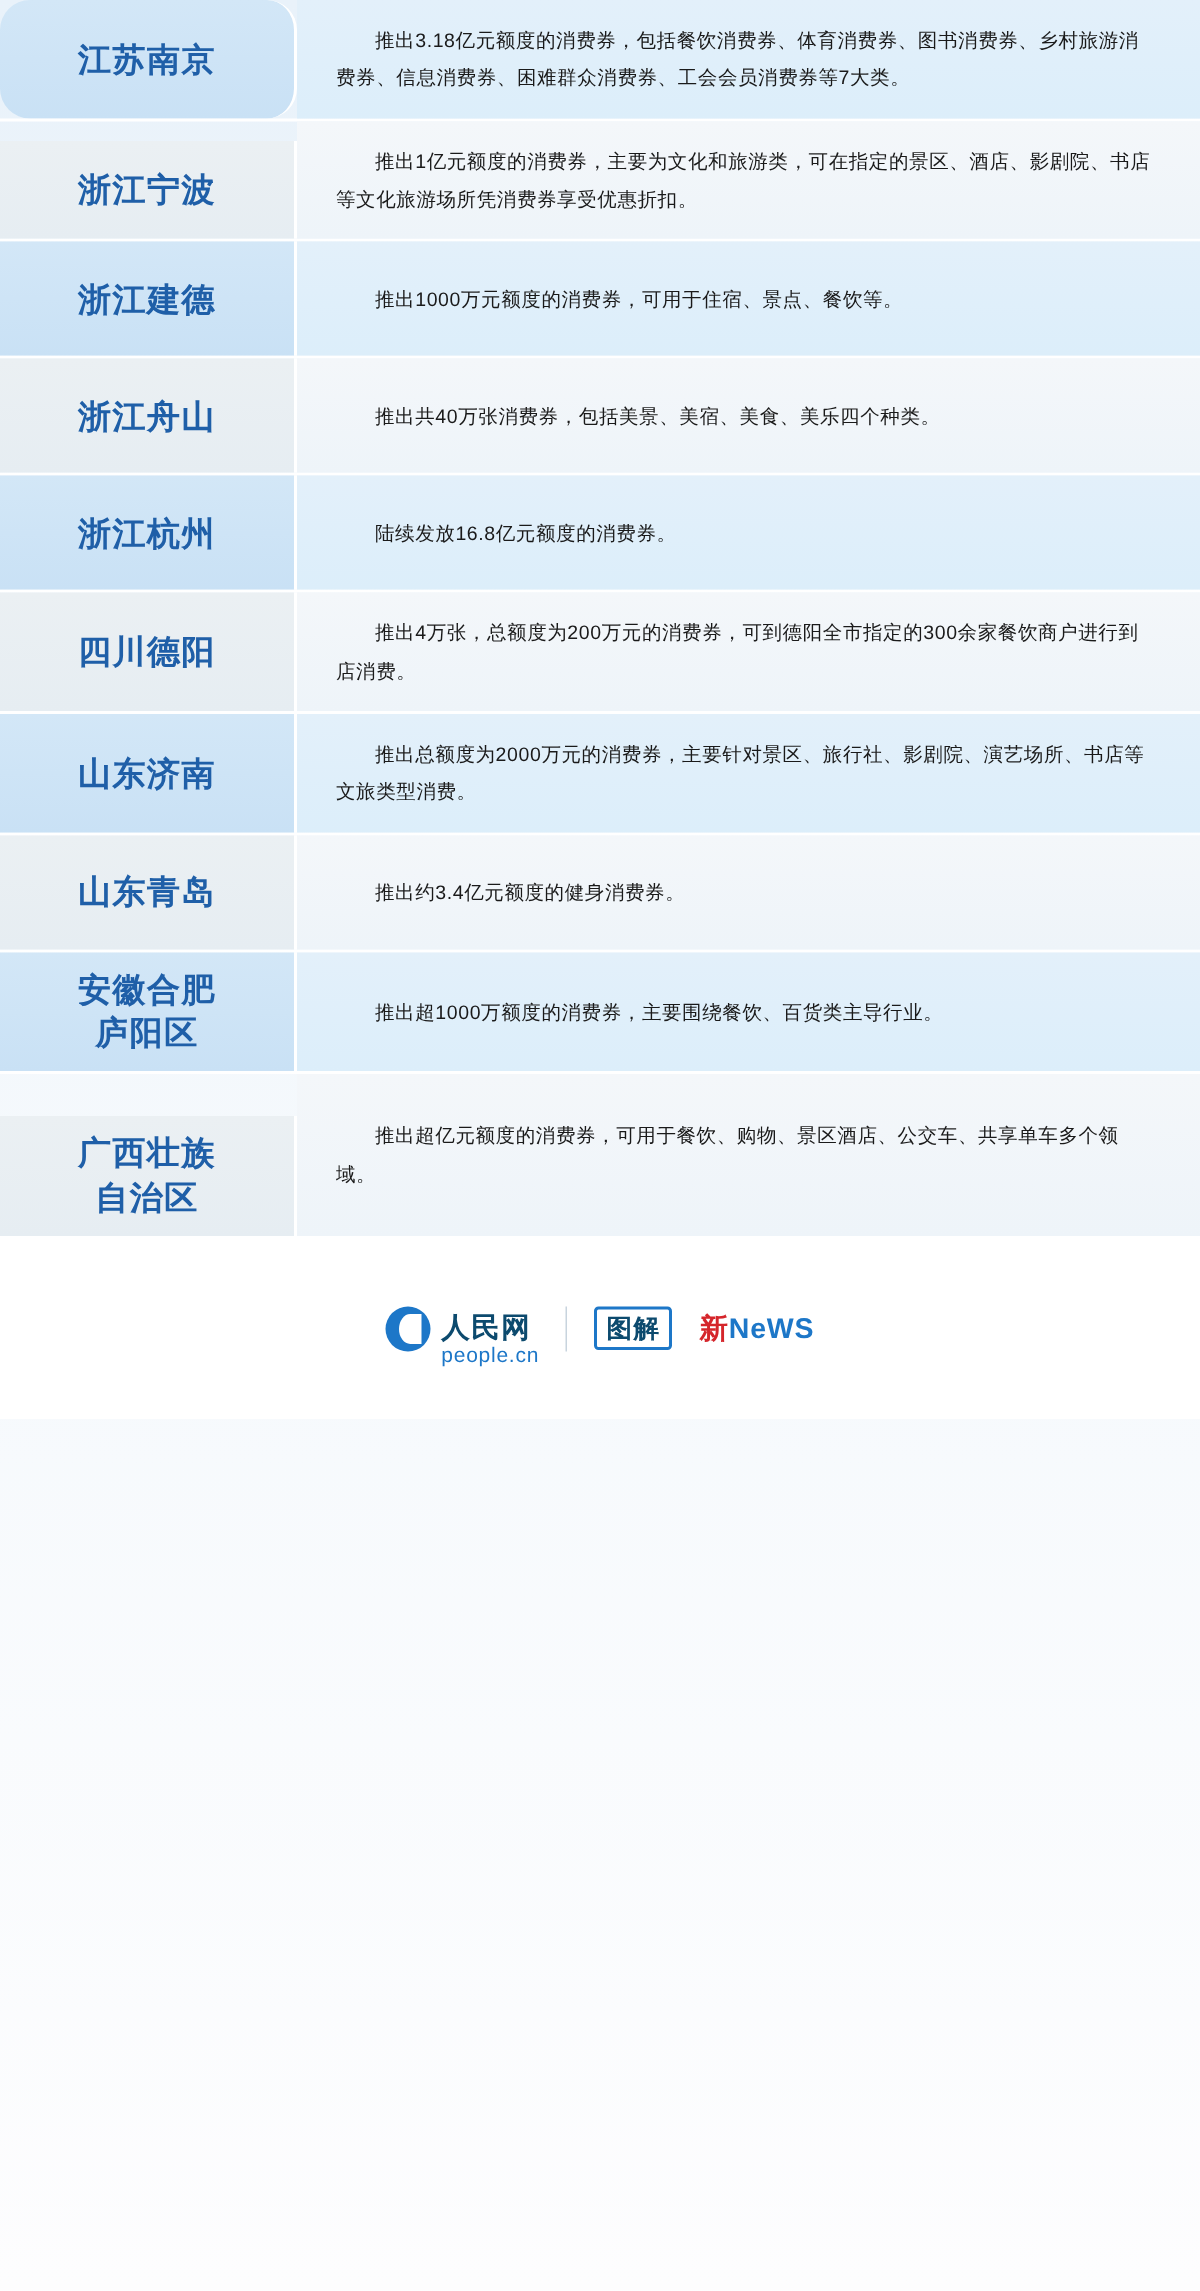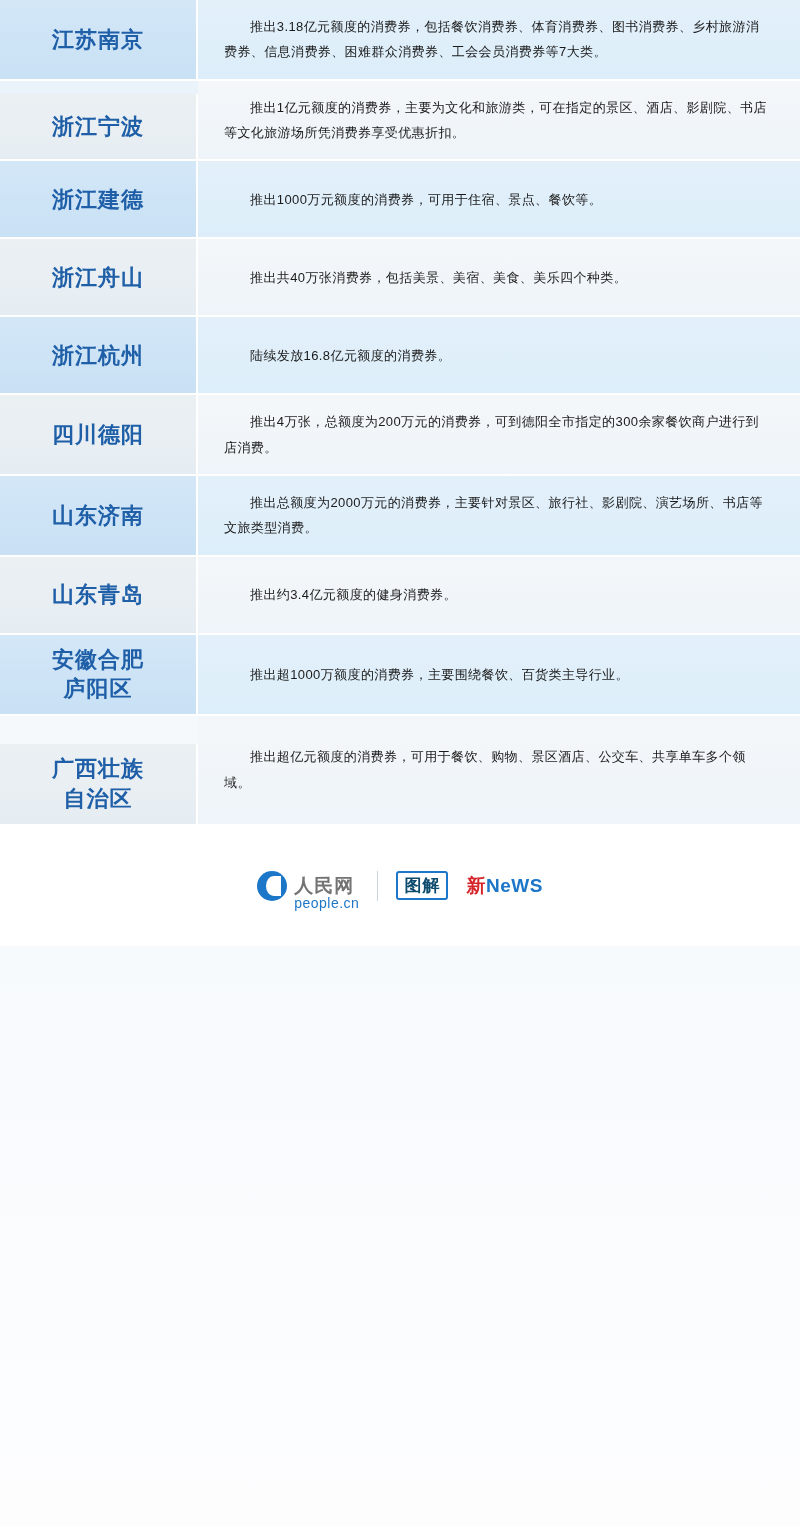--- a/index.html
+++ b/index.html
@@ -81,21 +81,21 @@
     position: absolute;
     left: 9px; top: 5px;
     width: 15px; height: 20px;
     border-radius: 50% 0 0 50%;
     background: #ffffff;
   }
   .logo-text { line-height: 1.05; }
   .logo-text .cn {
     font-size: 19px;
     font-weight: bold;
-    color: #737373;
+    color: #0c4a6e;
     letter-spacing: 1px;
     margin-top: 16px;
   }
   .logo-text .en {
     font-size: 14px;
     color: #1d77c8;
     letter-spacing: 0.5px;
   }
   .divider-v {
     width: 1px;
@@ -119,21 +119,21 @@
   }
   .logo-news .red { color: #d5252b; }
 </style>
 </head>
 <body>
 
 <div id="page">
 
   <div class="table" id="table-root">
       <div class="row tint-a">
-        <div class="cell-region" style="white-space: pre-line;">江苏南京</div>
+        <div class="cell-region" style="white-space: pre-line; border-radius: 20px;">江苏南京</div>
         <div class="cell-desc">推出3.18亿元额度的消费券，包括餐饮消费券、体育消费券、图书消费券、乡村旅游消费券、信息消费券、困难群众消费券、工会会员消费券等7大类。</div>
       </div>
       <div class="row tint-b">
         <div class="cell-region" style="white-space: pre-line; margin-top: 13px;">浙江宁波</div>
         <div class="cell-desc">推出1亿元额度的消费券，主要为文化和旅游类，可在指定的景区、酒店、影剧院、书店等文化旅游场所凭消费券享受优惠折扣。</div>
       </div>
       <div class="row tint-a">
         <div class="cell-region" style="white-space: pre-line;">浙江建德</div>
         <div class="cell-desc">推出1000万元额度的消费券，可用于住宿、景点、餐饮等。</div>
       </div>

